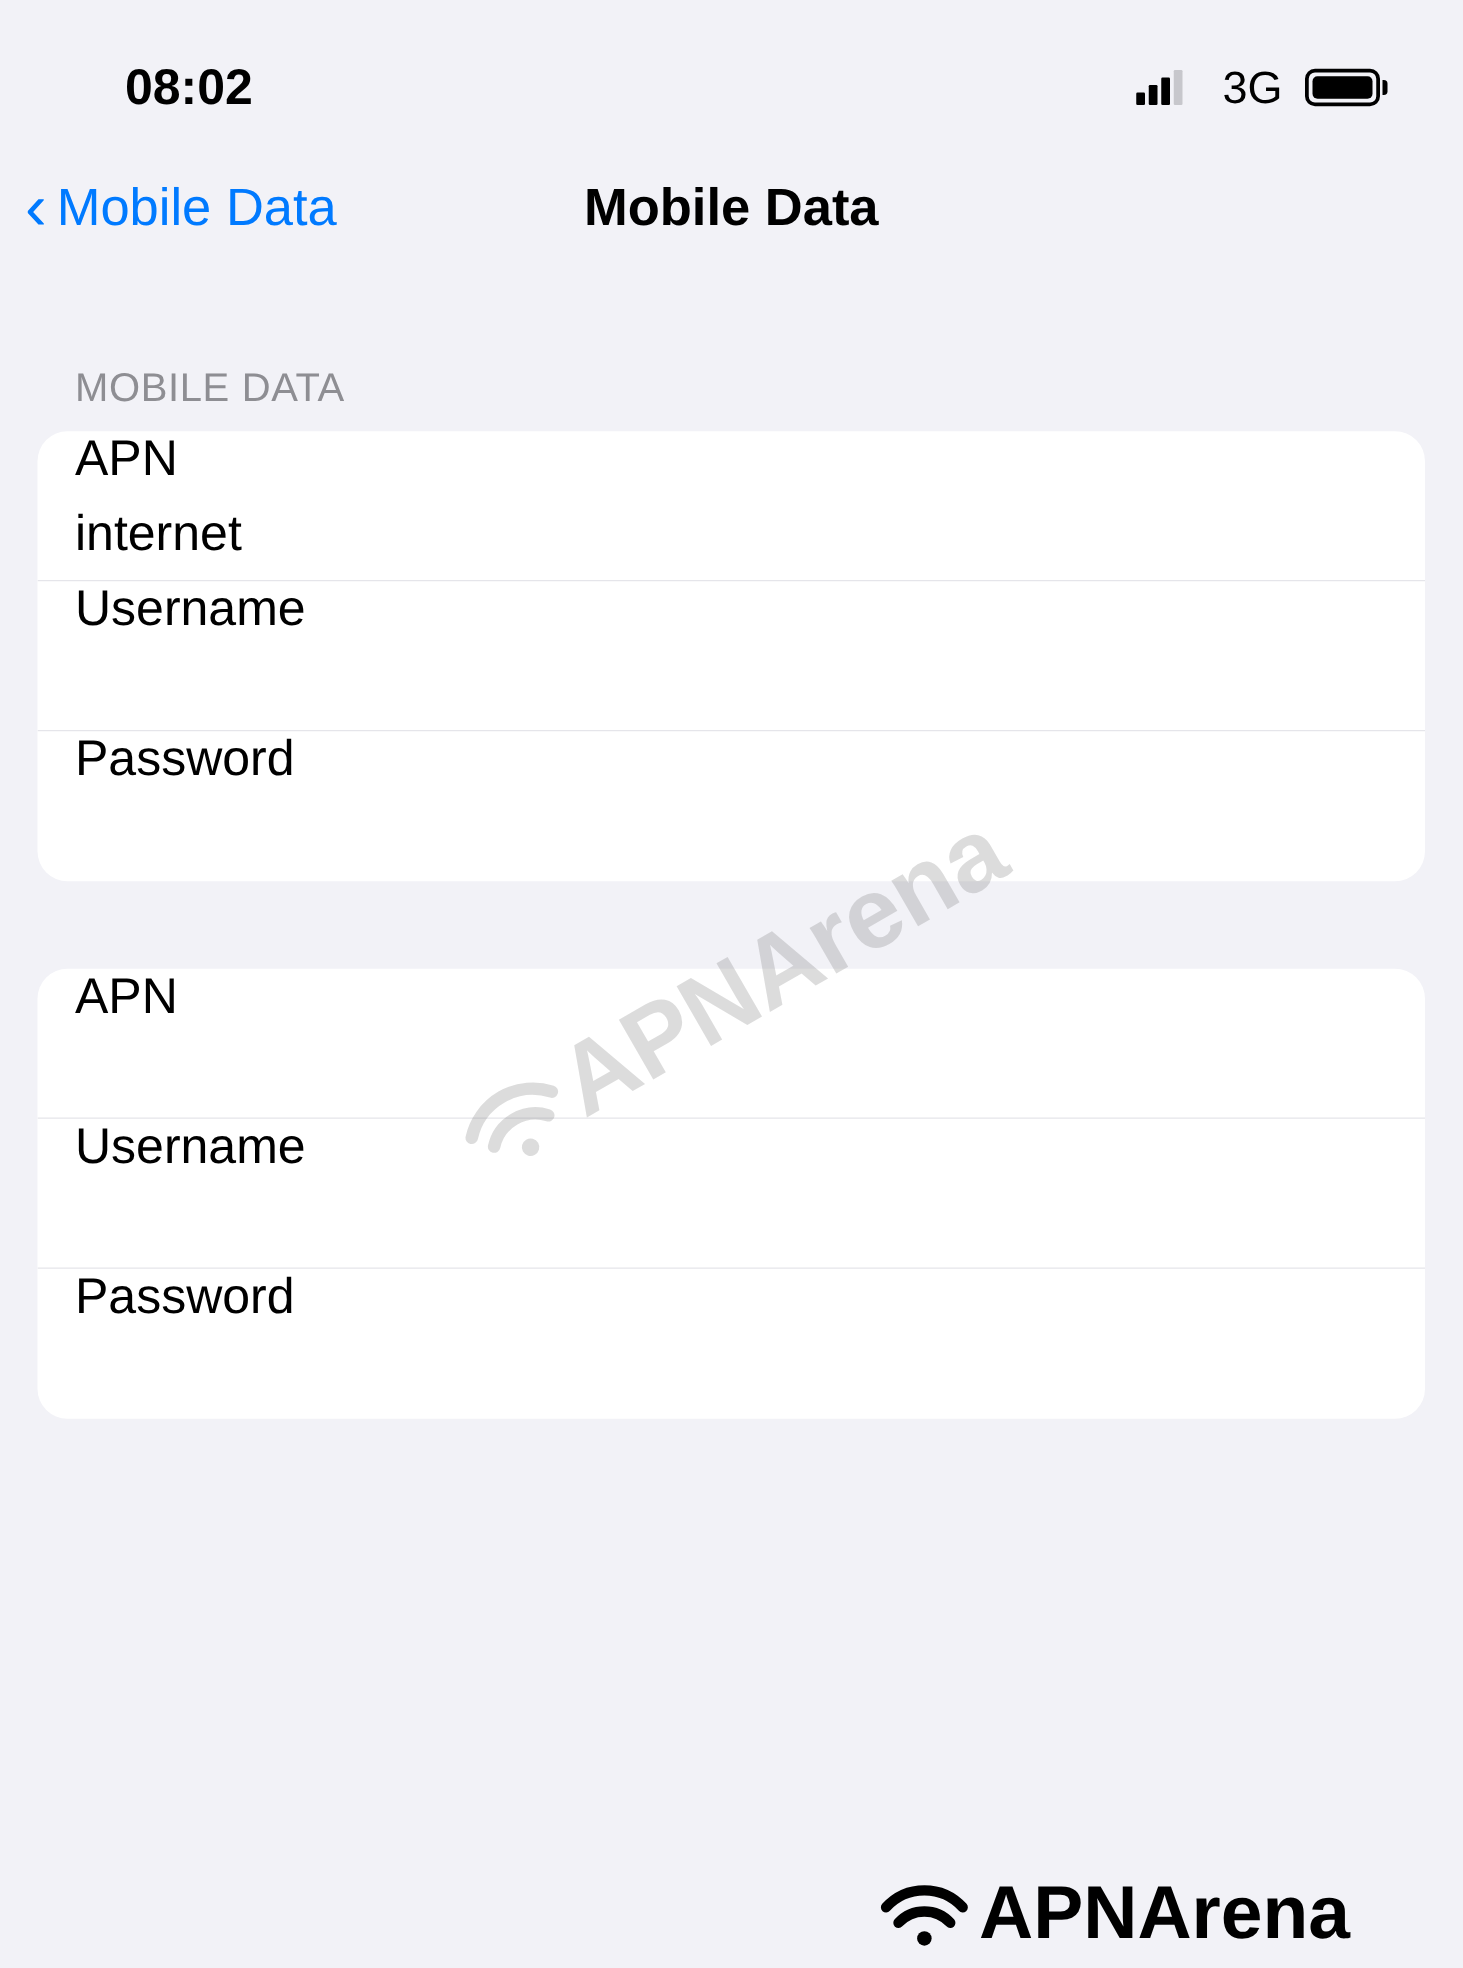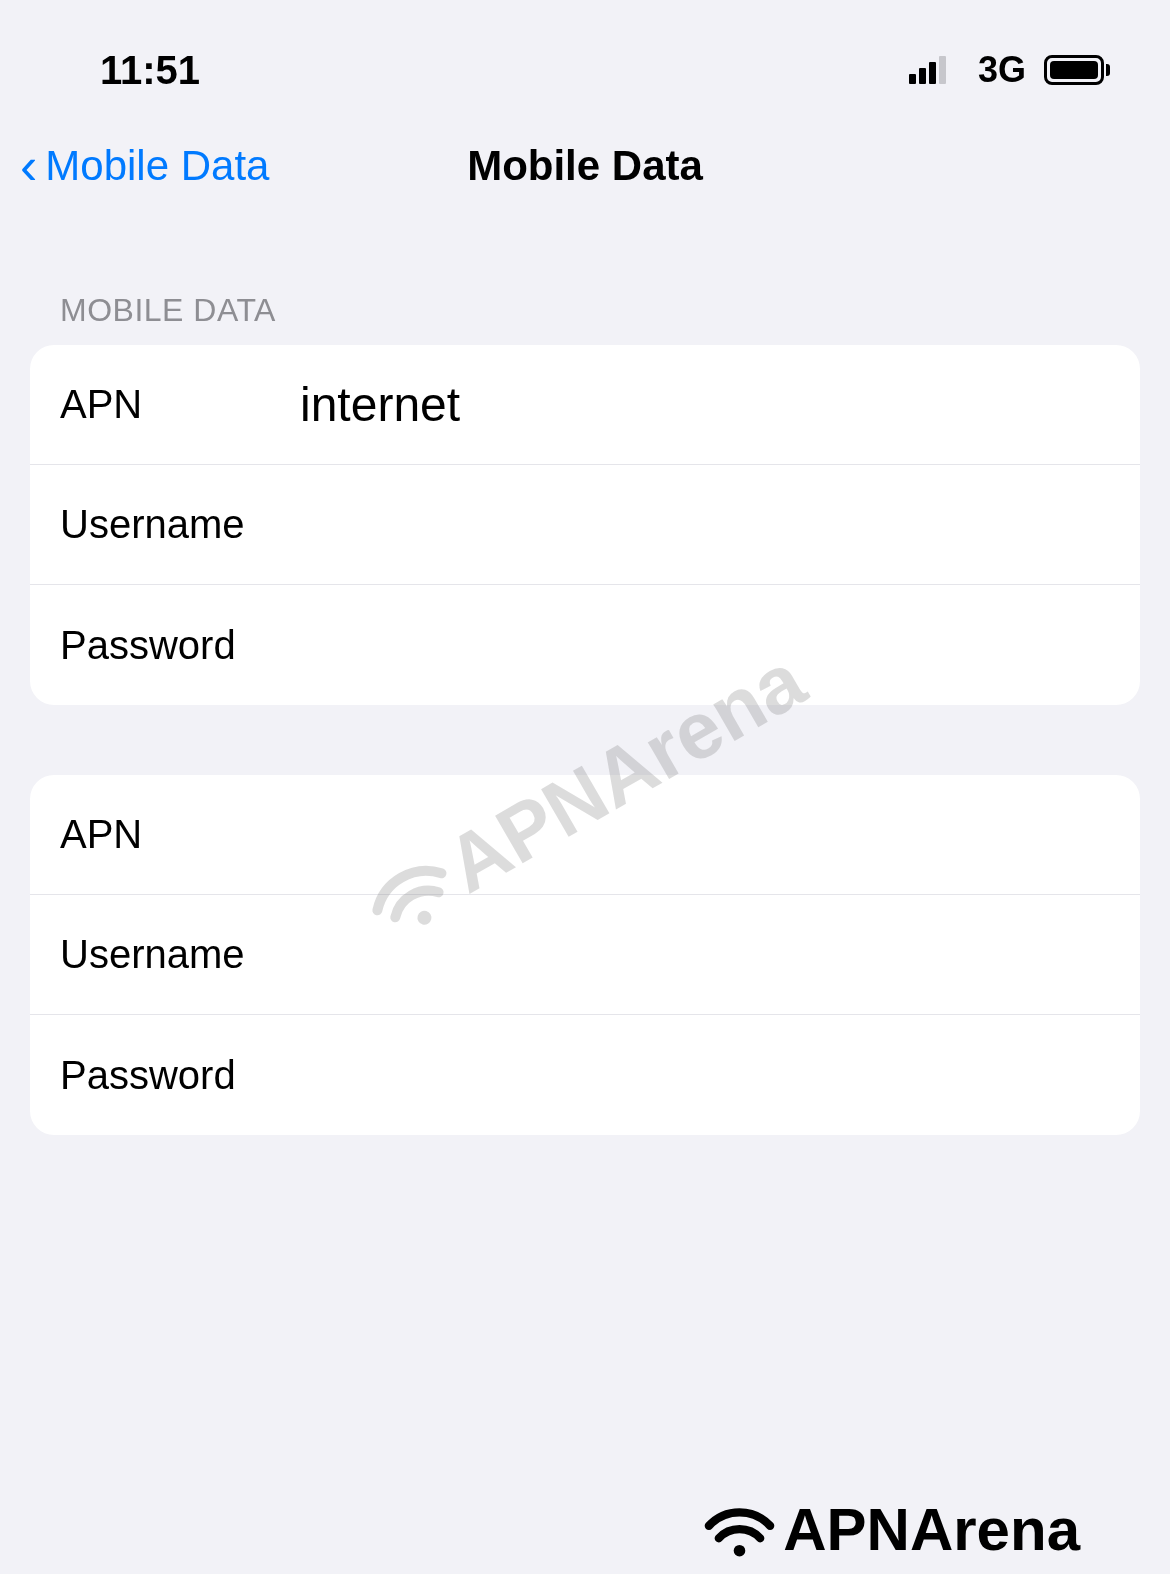--- a/index.html
+++ b/index.html
@@ -43,21 +43,21 @@
       width: 7px;
       background: #000;
       border-radius: 1px;
     }
     .signal-bar.b1 { height: 10px; }
     .signal-bar.b2 { height: 16px; }
     .signal-bar.b3 { height: 22px; }
     .signal-bar.b4 { height: 28px; background: #c7c7cc; }
     .network-type {
       font-size: 36px;
-      font-weight: 700;
+      font-weight: 400;
       color: #000;
       margin-left: 22px;
     }
     .battery-icon {
       display: flex;
       align-items: center;
       margin-left: 8px;
     }
     .battery-body {
       width: 60px;
@@ -123,37 +123,38 @@
       text-transform: uppercase;
     }
     .section-group {
       background: #fff;
       border-radius: 24px;
       margin-bottom: 70px;
       overflow: hidden;
     }
     .field-row {
       display: flex;
-      align-items: center;
+      align-items: flex-start;
       padding: 0 30px;
       min-height: 120px;
       border-bottom: 1px solid #e5e5ea;
+      flex-direction: column;
     }
     .field-row:last-child {
       border-bottom: none;
     }
     .field-label {
       font-size: 40px;
       color: #000;
       width: 240px;
       flex-shrink: 0;
       font-weight: 400;
     }
     .field-input {
-      font-size: 48px;
+      font-size: 40px;
       color: #000;
       border: none;
       outline: none;
       background: transparent;
       flex: 1;
       font-family: inherit;
       font-weight: 400;
     }
     .watermark-center {
       position: absolute;
@@ -185,21 +186,21 @@
     }
     .watermark-bottom .wifi-wm {
       margin-right: 6px;
       display: inline-flex;
     }
   </style>
 </head>
 <body>
 
 <div class="status-bar">
-  <div class="status-time">11:51</div>
+  <div class="status-time">08:02</div>
   <div class="status-right">
     <div class="signal-icon">
       <div class="signal-bar b1"></div>
       <div class="signal-bar b2"></div>
       <div class="signal-bar b3"></div>
       <div class="signal-bar b4"></div>
     </div>
     <div class="network-type">3G</div>
     <div class="battery-icon">
       <div class="battery-body">

